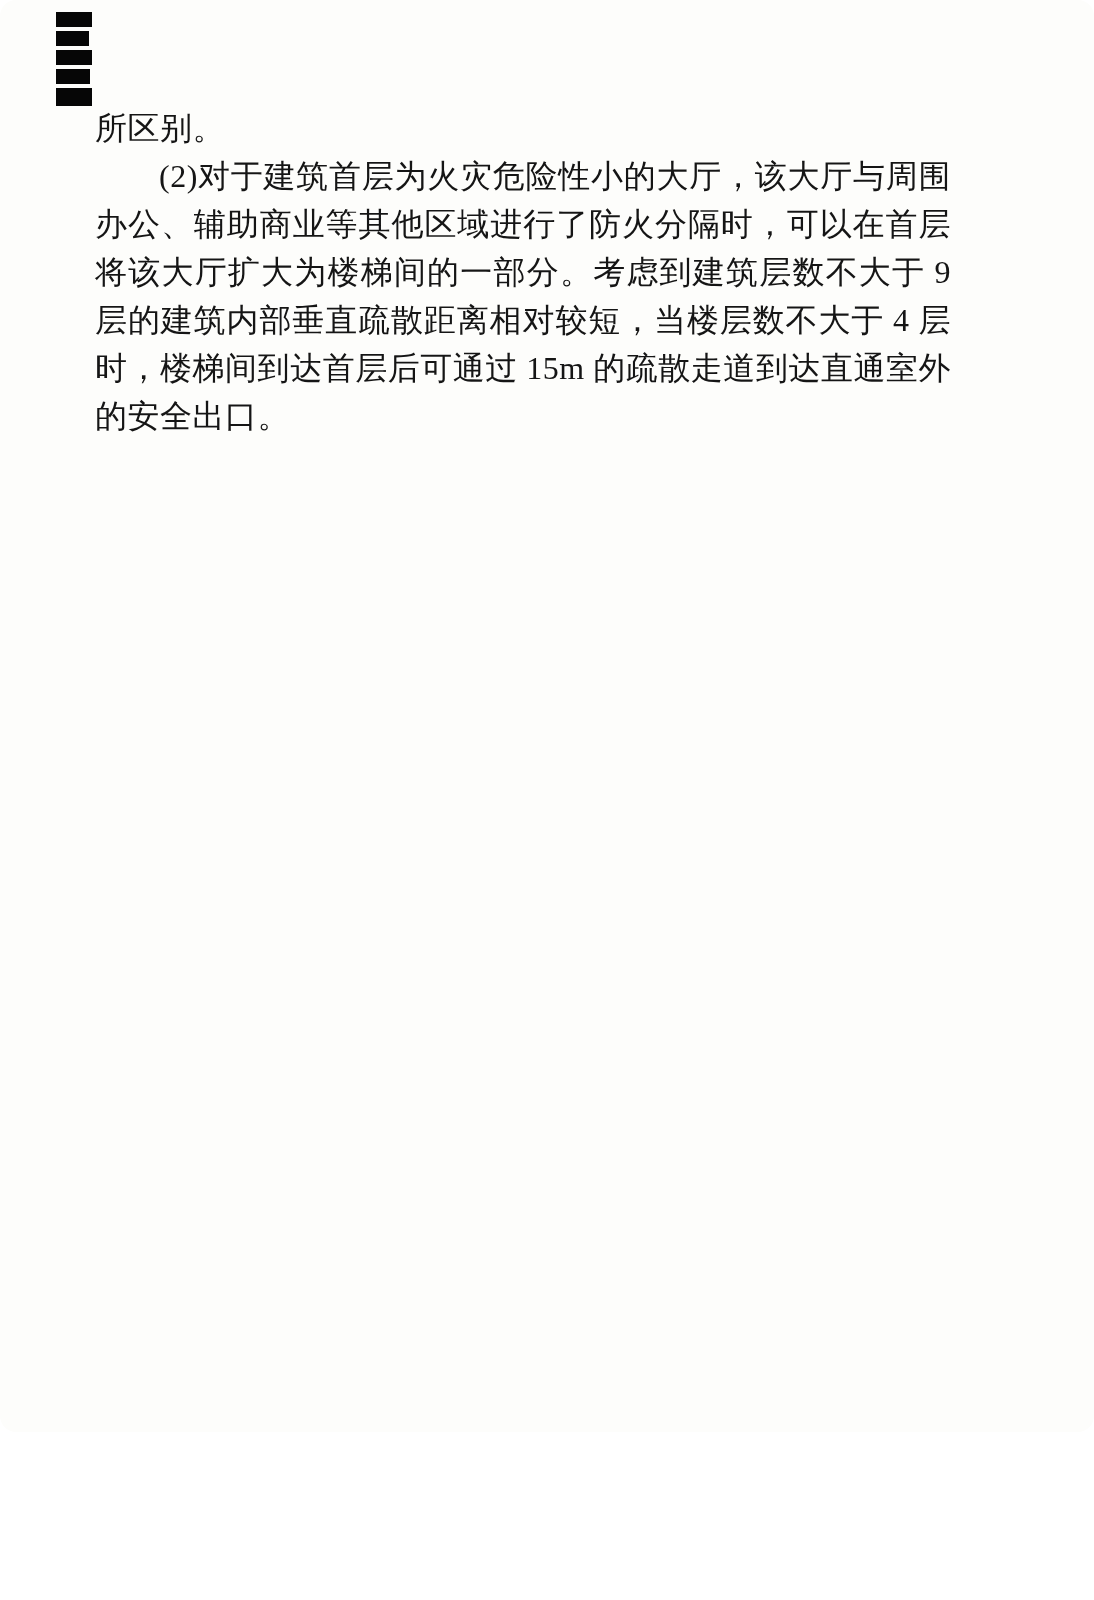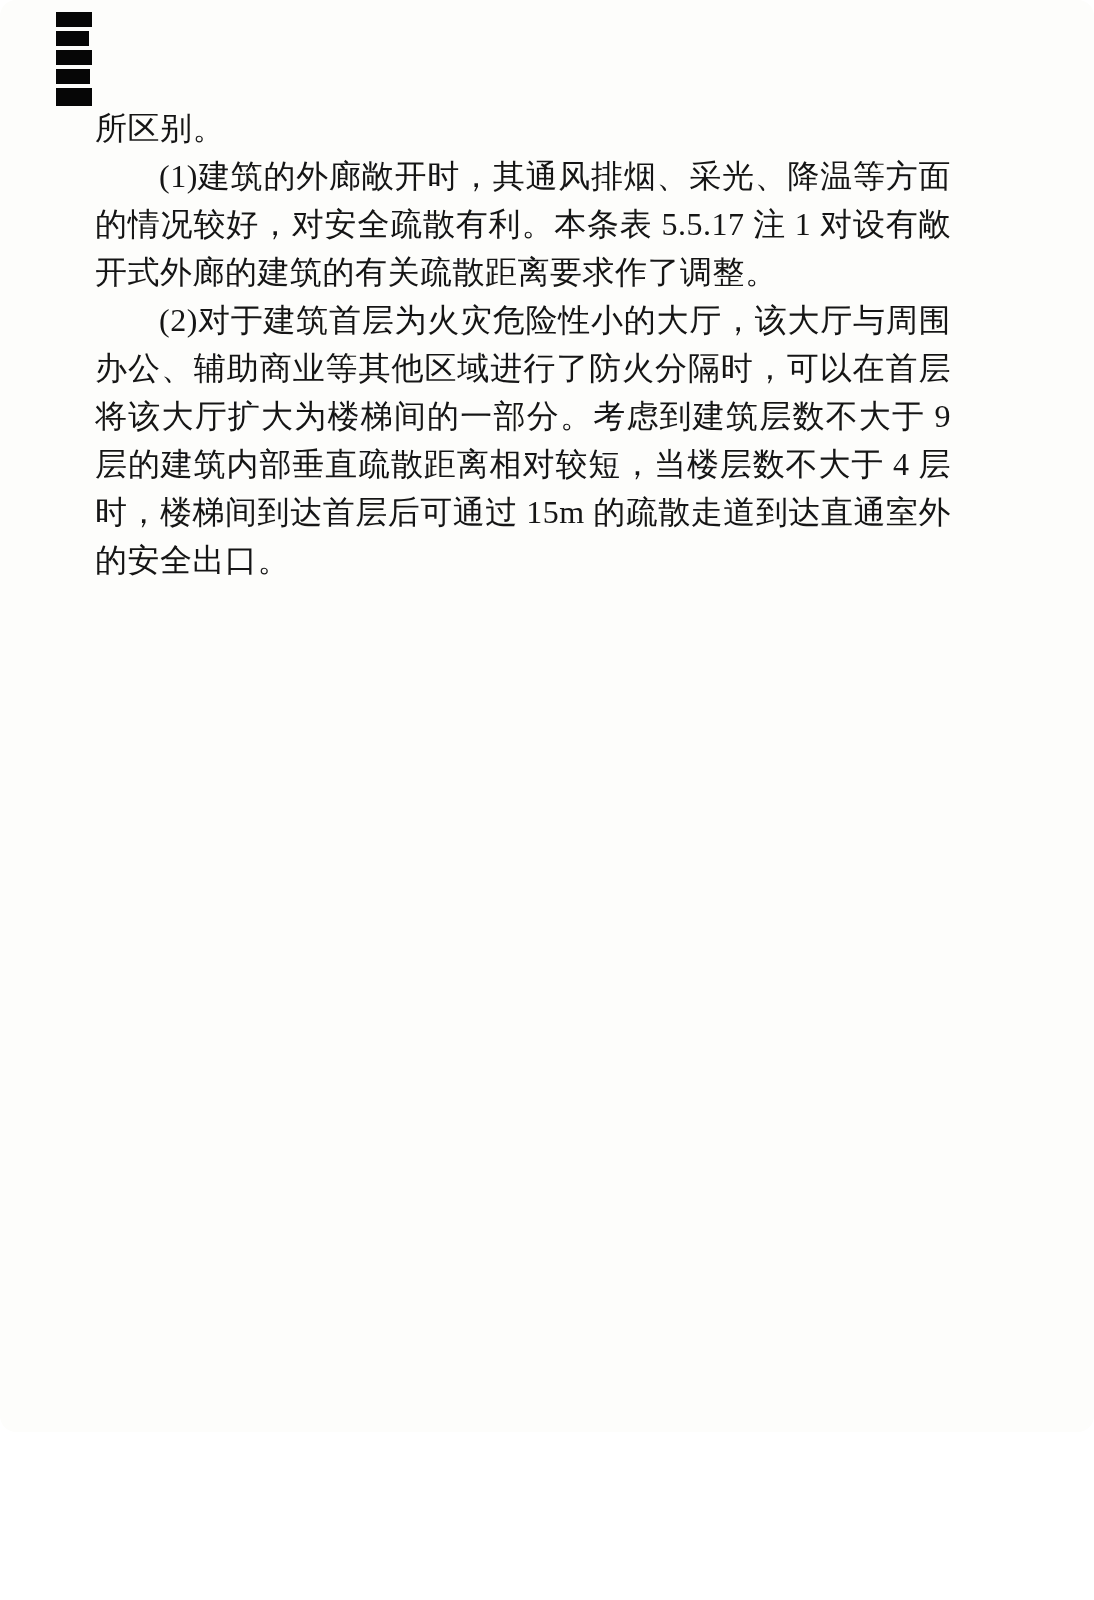--- a/index.html
+++ b/index.html
@@ -71,19 +71,18 @@
   <div class="artifacts">
     <div class="blob b1"></div>
     <div class="blob b2"></div>
     <div class="blob b3"></div>
     <div class="blob b4"></div>
     <div class="blob b5"></div>
   </div>
 
   <div class="textblock">
     <p class="para">所区别。</p>
-    <p class="para indent">(1)建筑的外廊敞开时，其通风排烟、采光、降温等方面的情况较好，对安全疏散有利。本条表 5.5.17 注 1 对设有敞开式外廊的建筑的有关疏散距离要求作了调整。</p>
     <p class="para indent">(2)对于建筑首层为火灾危险性小的大厅，该大厅与周围办公、辅助商业等其他区域进行了防火分隔时，可以在首层将该大厅扩大为楼梯间的一部分。考虑到建筑层数不大于 9 层的建筑内部垂直疏散距离相对较短，当楼层数不大于 4 层时，楼梯间到达首层后可通过 15m 的疏散走道到达直通室外的安全出口。</p>
   </div>
 
   <div class="pagenum">• 289 •</div>
 
 </div>
 
 </body></html>

